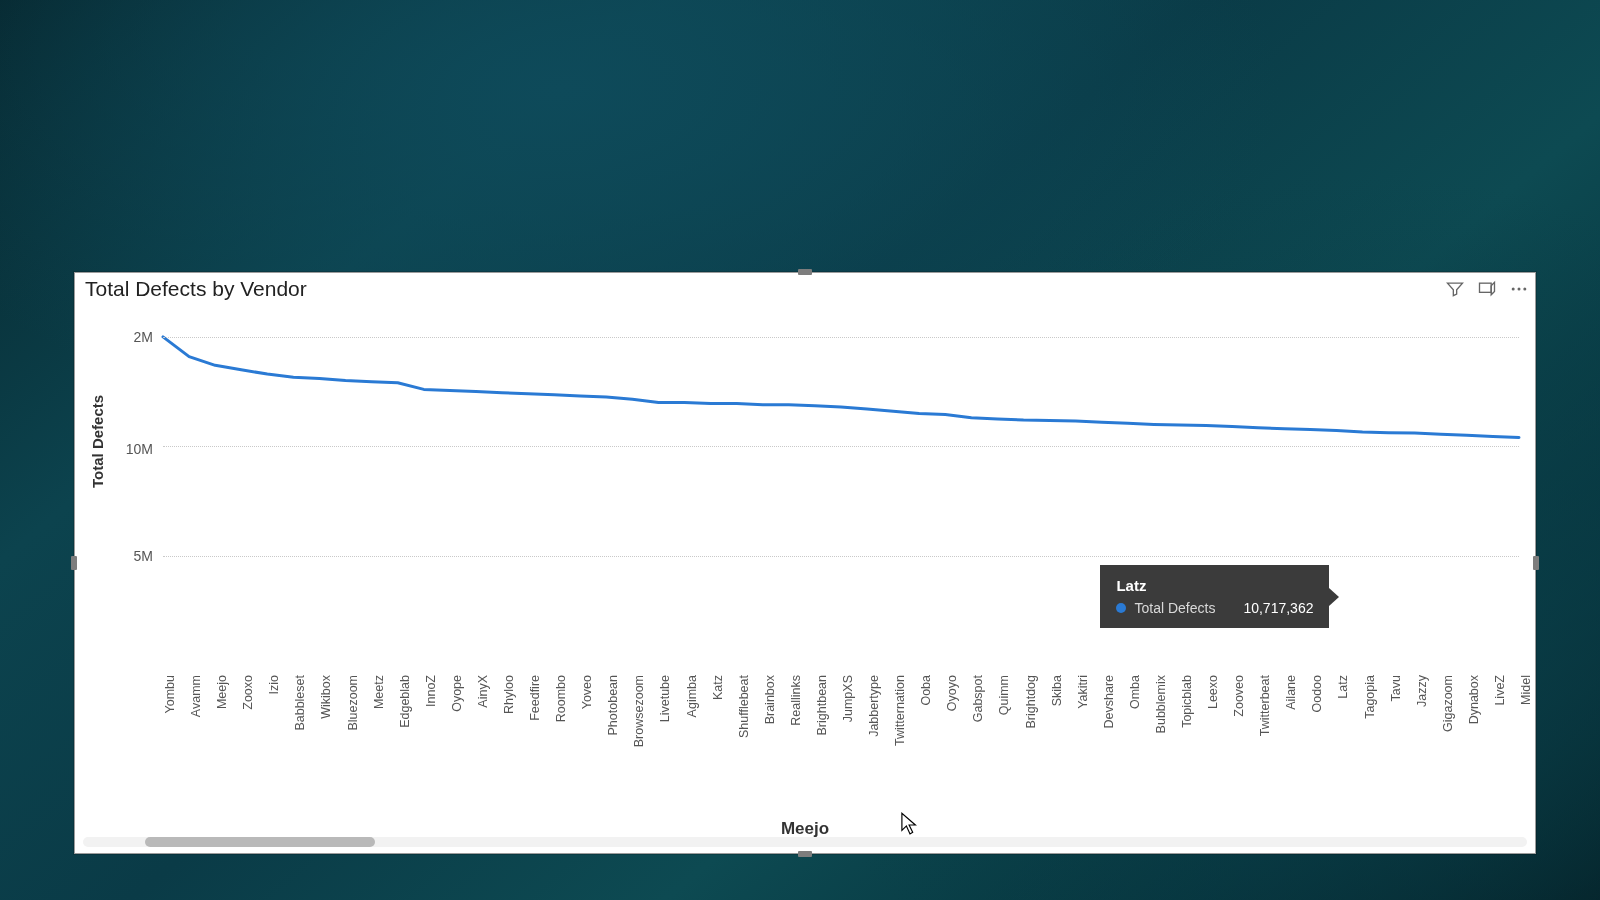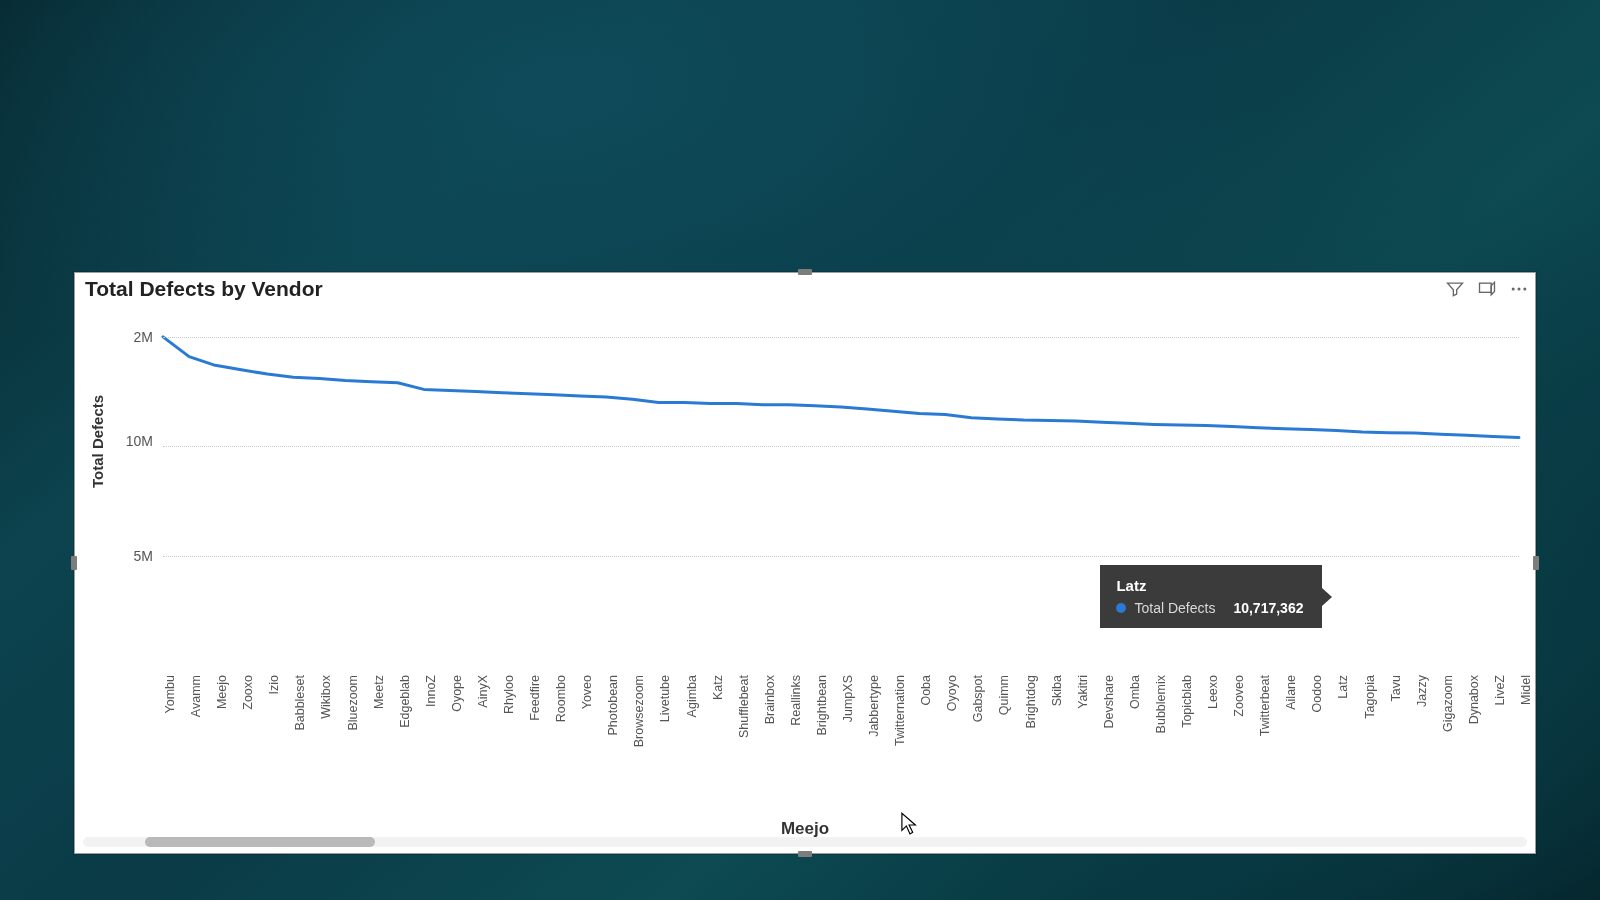--- a/index.html
+++ b/index.html
@@ -17,21 +17,21 @@
   #card{
     position:absolute;left:74px;top:272px;width:1460px;height:580px;
     background:#fff;border:1px solid #9c9c9c;box-shadow:0 0 0 1px rgba(0,0,0,.15);
   }
   .card-handle{position:absolute;width:14px;height:6px;background:#7d7d7d;border-radius:1px;}
   .handle-top{left:50%;top:-4px;transform:translateX(-50%);}
   .handle-bot{left:50%;bottom:-4px;transform:translateX(-50%);}
   .card-handle-v{position:absolute;width:6px;height:14px;background:#7d7d7d;border-radius:1px;}
   .handle-left{left:-4px;top:50%;transform:translateY(-50%);}
   .handle-right{right:-4px;top:50%;transform:translateY(-50%);}
-  #card-title{position:absolute;left:10px;top:4px;font-size:21px;font-weight:700;color:#222;}
+  #card-title{position:absolute;left:10px;top:4px;font-size:21px;font-weight:400;color:#222;}
   #icon-bar{position:absolute;right:6px;top:6px;display:flex;gap:12px;align-items:center;}
   .vc-icon{width:20px;height:20px;color:#666;cursor:pointer;}
   .vc-icon svg{width:100%;height:100%;display:block;}
   
   #plot{position:absolute;left:88px;top:42px;right:16px;height:350px;}
   .grid-line{position:absolute;left:0;right:0;border-top:1px dotted #c9c9c9;}
   .y-tick{position:absolute;right:100%;margin-right:10px;transform:translateY(-50%);font-size:14px;color:#555;}
   #y-axis-title{position:absolute;left:14px;top:215px;transform:rotate(-90deg);transform-origin:left top;font-size:15px;color:#333;font-weight:600;}
   #x-axis-title{position:absolute;left:50%;bottom:14px;transform:translateX(-50%);font-size:17px;color:#333;font-weight:600;}
   
@@ -42,21 +42,21 @@
   #line-path{fill:none;stroke:#2a7ad4;stroke-width:3;stroke-linejoin:round;stroke-linecap:round;}
   
   #tooltip{
     position:absolute;background:#3b3b3b;color:#fff;font-size:14px;
     padding:12px 16px 12px 16px;border-radius:0;min-width:190px;
   }
   #tooltip .tt-title{font-weight:700;margin-bottom:6px;font-size:15px;}
   #tooltip .tt-row{display:flex;align-items:center;gap:8px;}
   #tooltip .dot{width:10px;height:10px;border-radius:50%;background:#2a7ad4;flex:0 0 auto;}
   #tooltip .tt-metric{color:#d9d9d9;}
-  #tooltip .tt-value{font-weight:700;margin-left:10px;}
+  #tooltip .tt-value{font-weight:400;margin-left:20px;}
   #tooltip .caret{
     position:absolute;right:-10px;top:50%;transform:translateY(-50%);
     width:0;height:0;border-top:9px solid transparent;border-bottom:9px solid transparent;border-left:10px solid #3b3b3b;
   }
   
   #cursor{position:absolute;width:18px;height:26px;}
   #cursor svg{width:100%;height:100%;display:block;}
   
   #h-scroll{position:absolute;left:8px;right:8px;bottom:6px;height:10px;background:#f2f2f2;border-radius:5px;}
   #h-thumb{position:absolute;left:62px;top:0;width:230px;height:10px;background:#b9b9b9;border-radius:5px;}
@@ -99,21 +99,21 @@
   <div id="y-axis-title">Total Defects</div>
 
   <div id="plot">
 
     <svg id="line-svg" viewBox="0 0 1356 350" width="1356" height="350">
       <path id="line-path" d="M0.0 21.9 L26.1 41.6 L52.2 50.3 L78.2 54.7 L104.3 59.1 L130.4 62.3 L156.5 63.4 L182.5 65.6 L208.6 66.7 L234.7 67.8 L260.8 74.4 L286.8 75.5 L312.9 76.6 L339.0 77.7 L365.1 78.8 L391.2 79.8 L417.2 80.9 L443.3 82.0 L469.4 84.2 L495.5 87.5 L521.5 87.5 L547.6 88.6 L573.7 88.6 L599.8 89.7 L625.8 89.7 L651.9 90.8 L678.0 91.9 L704.1 94.1 L730.2 96.3 L756.2 98.4 L782.3 99.5 L808.4 102.8 L834.5 103.9 L860.5 105.0 L886.6 105.4 L912.7 106.1 L938.8 107.2 L964.8 108.3 L990.9 109.4 L1017.0 110.0 L1043.1 110.5 L1069.2 111.6 L1095.2 112.7 L1121.3 113.7 L1147.4 114.4 L1173.5 115.6 L1199.5 117.0 L1225.6 117.7 L1251.7 118.1 L1277.8 119.2 L1303.8 120.3 L1329.9 121.4 L1356.0 122.5 " stroke="#2a7ad4"></path>
     </svg>
   <div class="grid-line" style="top: 240.625px;"></div>
       <div class="y-tick" style="top: 240.625px;">5M</div>
       <div class="grid-line" style="top: 131.25px;"></div>
-      <div class="y-tick" style="top: 126px;">10M</div>
+      <div class="y-tick" style="top: 134px;">10M</div>
       <div class="grid-line" style="top: 21.875px;"></div>
       <div class="y-tick" style="top: 21.875px;">2M</div>
     </div>
 
   <div id="x-ticks">
       <span class="x-tick" style="left: 0px;">Yombu</span>
       <span class="x-tick" style="left: 26.0769px;">Avamm</span>
       <span class="x-tick" style="left: 52.1538px;">Meejo</span>
       <span class="x-tick" style="left: 78.2308px;">Zooxo</span>
       <span class="x-tick" style="left: 104.308px;">Izio</span>

